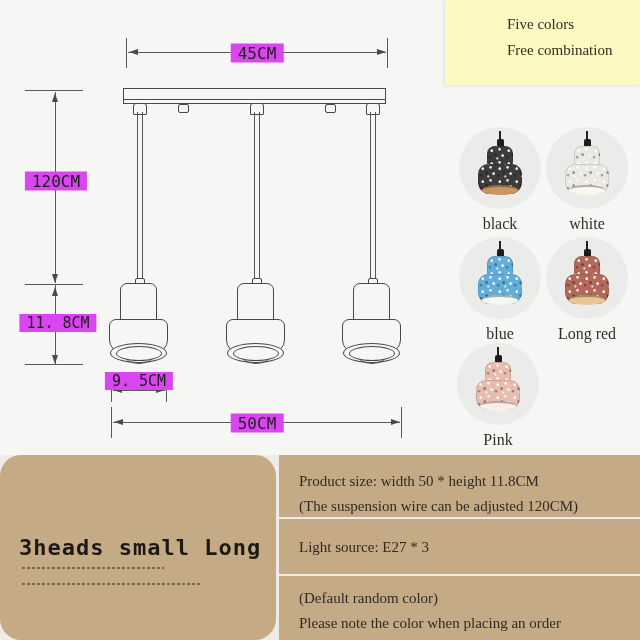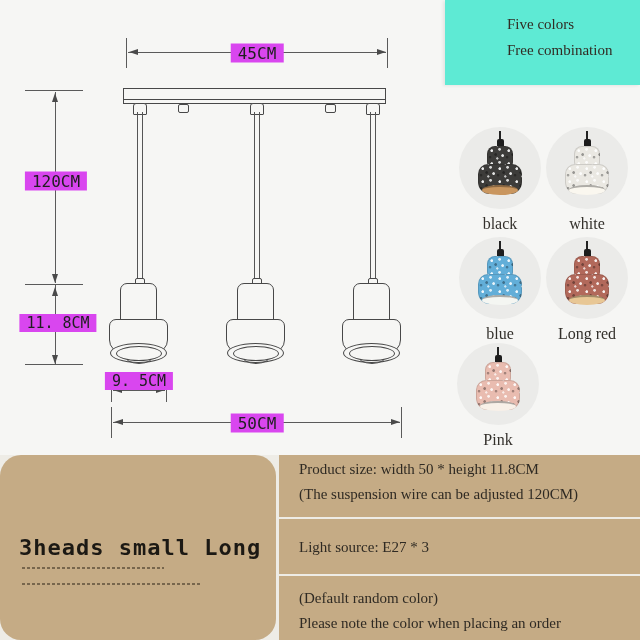--- a/index.html
+++ b/index.html
@@ -29,32 +29,32 @@
        border-left:1px solid #555;border-right:1px solid #555;}
   
   .head{position:absolute;top:278px;width:60px;height:90px;}
   .head .conn{position:absolute;left:26px;top:0;width:8px;height:6px;border:1.5px solid #484848;border-radius:2px;background:#f6f6f4;}
   .head .neck{position:absolute;left:11px;top:5px;width:35px;height:38px;border:1.5px solid #484848;border-radius:7px 7px 0 0;background:#f6f6f4;}
   .head .drum{position:absolute;left:0;top:41px;width:57px;height:32px;border:1.5px solid #484848;border-radius:7px 7px 13px 13px;background:#f6f6f4;}
   .head .ell1{position:absolute;left:1px;top:65px;width:55px;height:18px;border:1.5px solid #484848;border-radius:50%;background:#f6f6f4;}
   .head .ell2{position:absolute;left:7px;top:68px;width:44px;height:13px;border:1px solid #484848;border-radius:50%;background:#f6f6f4;}
   .head .dome{position:absolute;left:15px;top:69px;width:28px;height:15px;border:1px solid transparent;border-bottom-color:#484848;border-radius:50%;}
   
-  .banner{position:absolute;left:445px;top:0;width:195px;height:85px;background:#5eead4;
+  .banner{position:absolute;left:445px;top:0;width:195px;height:85px;background:#fef9c3;
     color:#322c24;font-size:15px;line-height:26px;padding:11px 0 0 62px;box-sizing:border-box;
     box-shadow:-2px 1px 3px rgba(0,0,0,0.07);}
   .band{position:absolute;left:0;top:455px;width:640px;height:185px;background:#eeece6;}
   .band-left{position:absolute;left:0;top:0;width:276px;height:185px;background:#c5ab85;border-radius:21px;}
   .band-right{position:absolute;left:279px;top:0;width:361px;height:185px;background:#c5ab85;
     color:#2f2a23;font-size:15px;}
   .band-title{position:absolute;left:19px;top:80px;font-family:"DejaVu Sans Mono",monospace;
     font-size:22px;font-weight:700;letter-spacing:1px;color:#1c1914;white-space:nowrap;}
   .fineprint{position:absolute;height:2px;
     background:repeating-linear-gradient(90deg,rgba(55,45,30,0.55) 0 3px,transparent 3px 5px);}
-  .info-row{box-sizing:border-box;padding:4px 0 0 20px;border-bottom:2px solid #eeece6;}
+  .info-row{box-sizing:border-box;padding:16px 0 0 20px;border-bottom:2px solid #eeece6;}
   .info-row p{margin:0 0 5px 0;line-height:20px;}
   .r1{height:64px;} .r2{height:57px;padding-top:18px;} .r3{height:62px;padding-top:12px;border-bottom:none;}
   
   .swatch{position:absolute;width:84px;text-align:center;color:#33302b;font-size:16px;}
   .sw-circle{width:82px;height:82px;border-radius:50%;background:#ebebe9;margin:0 auto;position:relative;}
   .sw-lamp{position:absolute;left:50%;top:4px;transform:translateX(-50%);width:50px;height:72px;}
   .sw-cord{position:absolute;left:24px;top:0;width:2px;height:9px;background:#222;}
   .sw-plug{position:absolute;left:21.5px;top:8px;width:7px;height:9px;background:#1d1d1d;border-radius:2px;}
   .sw-neck{position:absolute;left:12px;top:15px;width:26px;height:20px;border-radius:8px 8px 4px 4px;}
   .sw-body{position:absolute;left:3px;top:33px;width:44px;height:30px;border-radius:10px 10px 12px 12px;}

